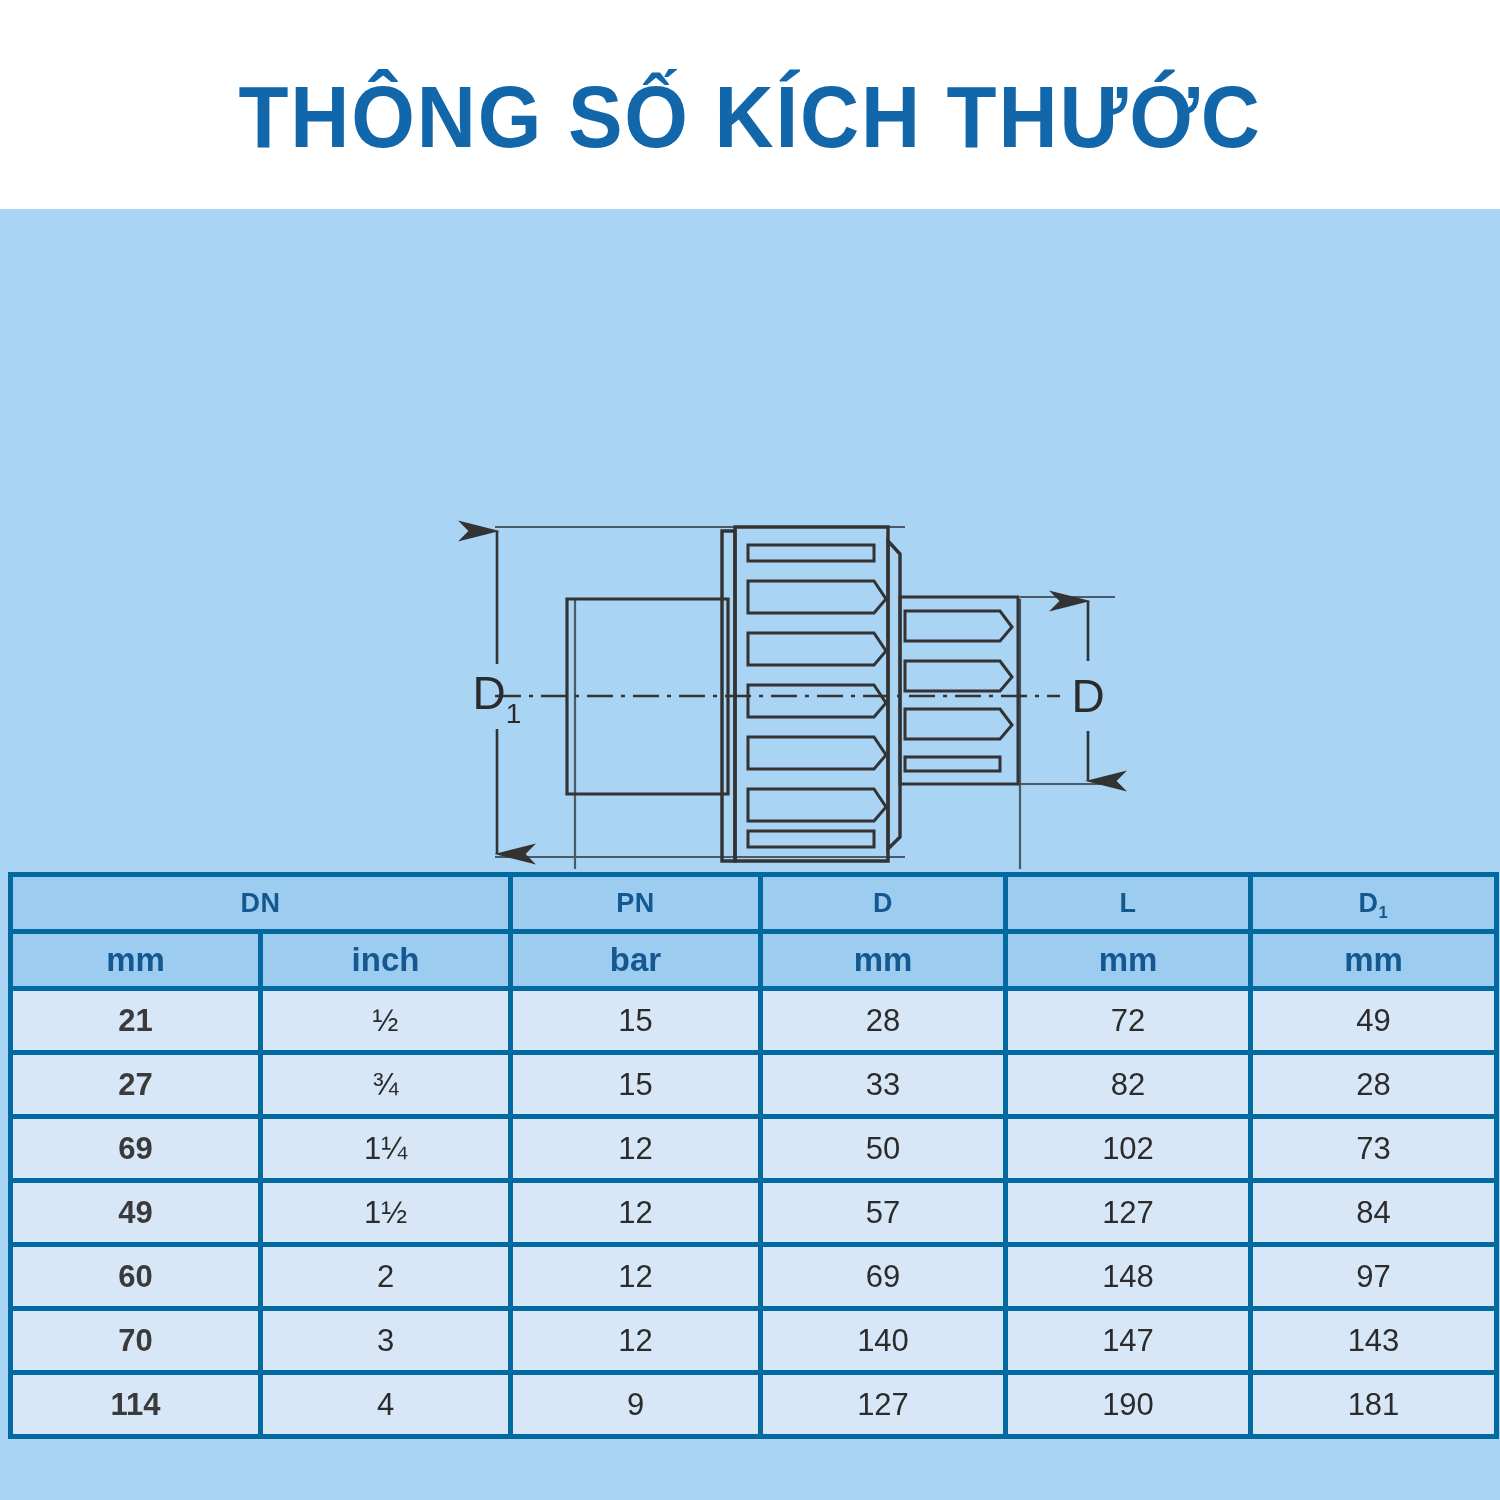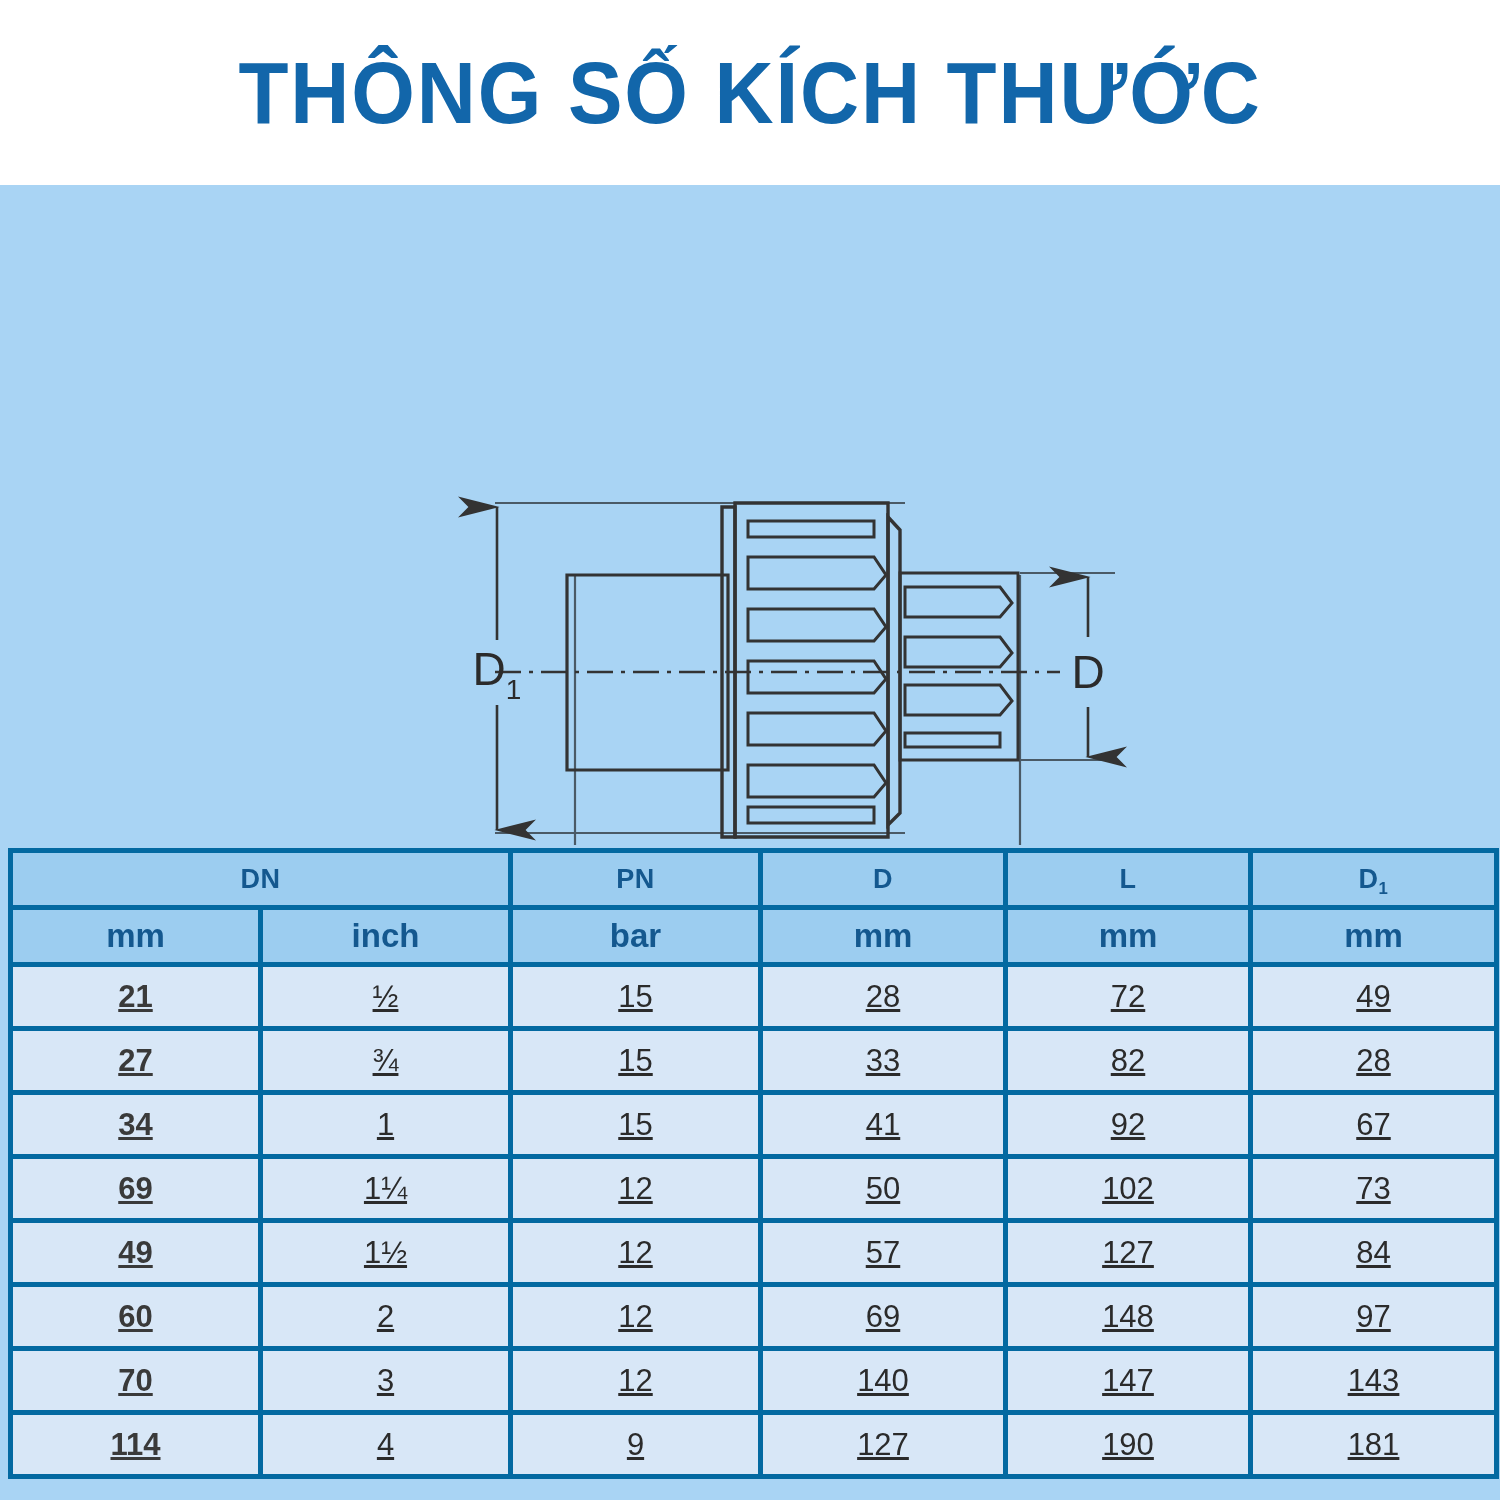--- a/index.html
+++ b/index.html
@@ -11,20 +11,21 @@
     height: 1500px;
     background: #ffffff;
     font-family: "Liberation Sans", sans-serif;
     overflow: hidden;
   }
   #page {
     position: relative;
     width: 1500px;
     height: 1180px;
     background: #0f172a;
+    margin-top: 24px;
   }
 
   
   #title-band {
     position: absolute;
     left: 0; top: 0;
     width: 1500px;
     height: 185px;
     background: #ffffff;
     display: flex;
@@ -92,21 +93,20 @@
   th.unit {
     height: 52px;
     font-size: 33px;
     font-weight: bold;
   }
   table.spec tbody td {
     background: #D8E7F7;
     height: 59px;
     font-size: 31px;
     color: #2b2b2b;
-    text-decoration: underline;
   }
   table.spec tbody td.dn-mm {
     font-weight: bold;
     color: #3a3a3a;
   }
   .sub {
     font-size: 0.62em;
     vertical-align: sub;
     line-height: 0;
   }
@@ -246,28 +246,20 @@
           </tr>
           <tr>
             <td class="dn-mm">27</td>
             <td class="frac">¾</td>
             <td>15</td>
             <td>33</td>
             <td>82</td>
             <td>28</td>
           </tr>
           <tr>
-            <td class="dn-mm">34</td>
-            <td class="frac">1</td>
-            <td>15</td>
-            <td>41</td>
-            <td>92</td>
-            <td>67</td>
-          </tr>
-          <tr>
             <td class="dn-mm">69</td>
             <td class="frac">1¼</td>
             <td>12</td>
             <td>50</td>
             <td>102</td>
             <td>73</td>
           </tr>
           <tr>
             <td class="dn-mm">49</td>
             <td class="frac">1½</td>

